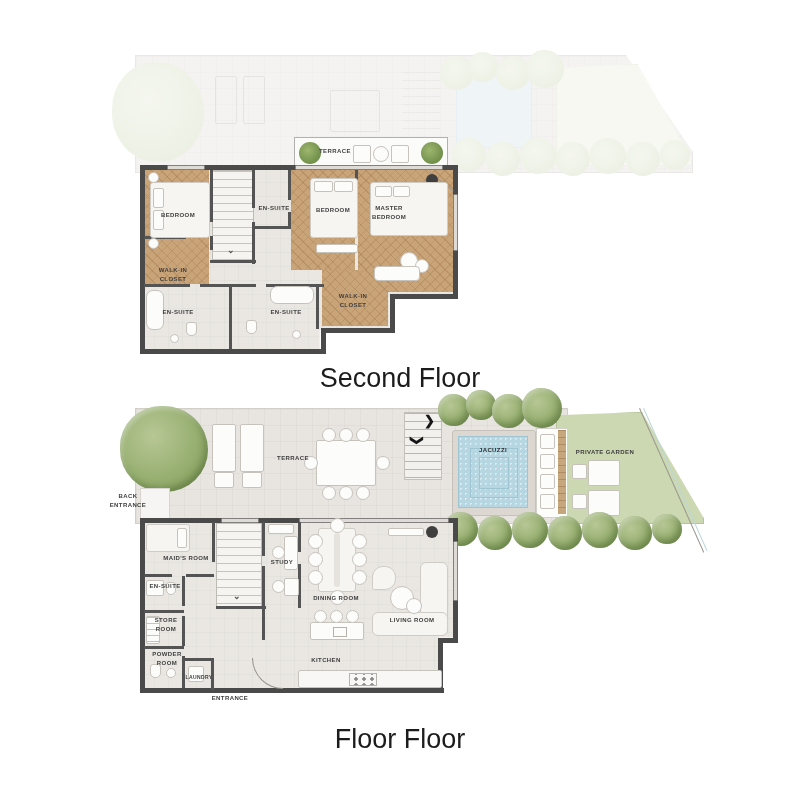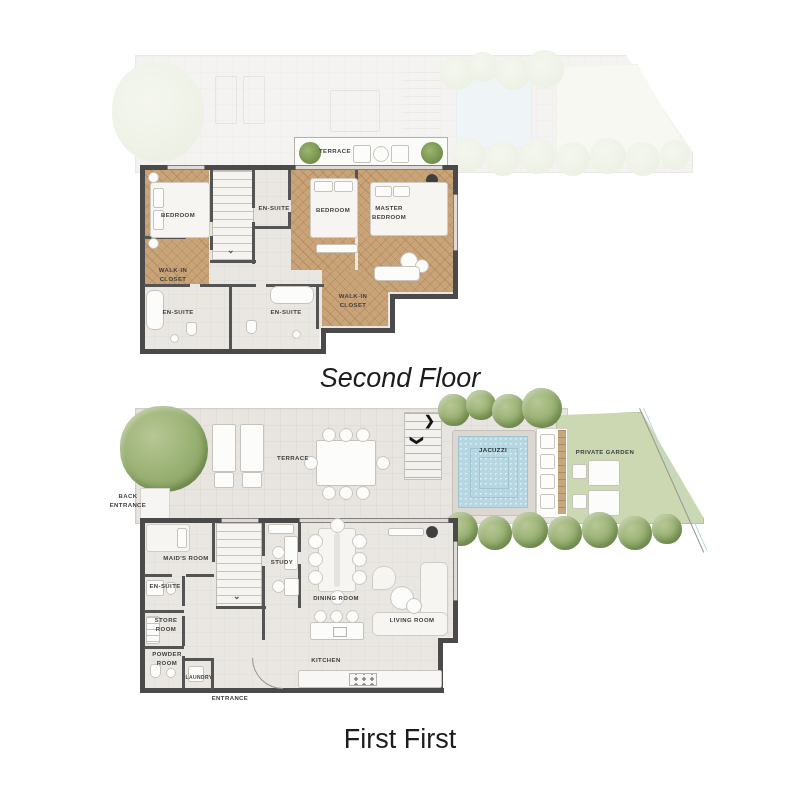--- a/index.html
+++ b/index.html
@@ -150,21 +150,21 @@
 
     <div class="label" style="left:150px;top:211px;width:56px;">BEDROOM</div>
     <div class="label" style="left:256px;top:204px;width:36px;">EN-SUITE</div>
     <div class="label" style="left:305px;top:206px;width:56px;">BEDROOM</div>
     <div class="label" style="left:366px;top:204px;width:46px;">MASTER BEDROOM</div>
     <div class="label" style="left:150px;top:266px;width:46px;">WALK-IN CLOSET</div>
     <div class="label" style="left:158px;top:308px;width:40px;">EN-SUITE</div>
     <div class="label" style="left:266px;top:308px;width:40px;">EN-SUITE</div>
     <div class="label" style="left:330px;top:292px;width:46px;">WALK-IN CLOSET</div>
 
-    <div class="title" style="top:363px;font-style:italic;">Second Floor</div>
+    <div class="title" style="top:363px;">Second Floor</div>
   </div>
 
   <div class="abs" style="left:0;top:400px;width:800px;height:400px;">
 
     <div class="terr" style="left:135px;top:8px;width:320px;height:114px;"></div>
     <div class="terr" style="left:455px;top:8px;width:112px;height:114px;border-left:none;"></div>
     <div class="abs" style="left:556px;top:12px;width:146px;height:110px;background:#ccd8b1;border:1px solid #b5c29a;clip-path:polygon(0 3%,58% 0,100% 95%,100% 100%,0 100%);"></div>
     <div class="abs" style="left:640px;top:8px;width:158px;height:1px;background:#9a968f;transform:rotate(66deg);transform-origin:0 0;"></div>
     <div class="abs" style="left:644px;top:8px;width:156px;height:1px;background:#bcd7da;transform:rotate(66deg);transform-origin:0 0;"></div>
 
@@ -308,16 +308,16 @@
     <div class="label nowrap" style="left:144px;top:182px;width:42px;">EN-SUITE</div>
     <div class="label" style="left:148px;top:216px;width:36px;">STORE ROOM</div>
     <div class="label" style="left:146px;top:250px;width:42px;">POWDER ROOM</div>
     <div class="label nowrap" style="left:182px;top:274px;width:34px;font-size:5px;">LAUNDRY</div>
     <div class="label nowrap" style="left:208px;top:294px;width:44px;">ENTRANCE</div>
     <div class="label nowrap" style="left:266px;top:158px;width:32px;">STUDY</div>
     <div class="label nowrap" style="left:308px;top:194px;width:56px;">DINING ROOM</div>
     <div class="label nowrap" style="left:384px;top:216px;width:56px;">LIVING ROOM</div>
     <div class="label nowrap" style="left:304px;top:256px;width:44px;">KITCHEN</div>
 
-    <div class="title" style="top:324px;">First First</div>
+    <div class="title" style="top:324px;">Floor Floor</div>
   </div>
 
 </div>
 
 </body></html>

